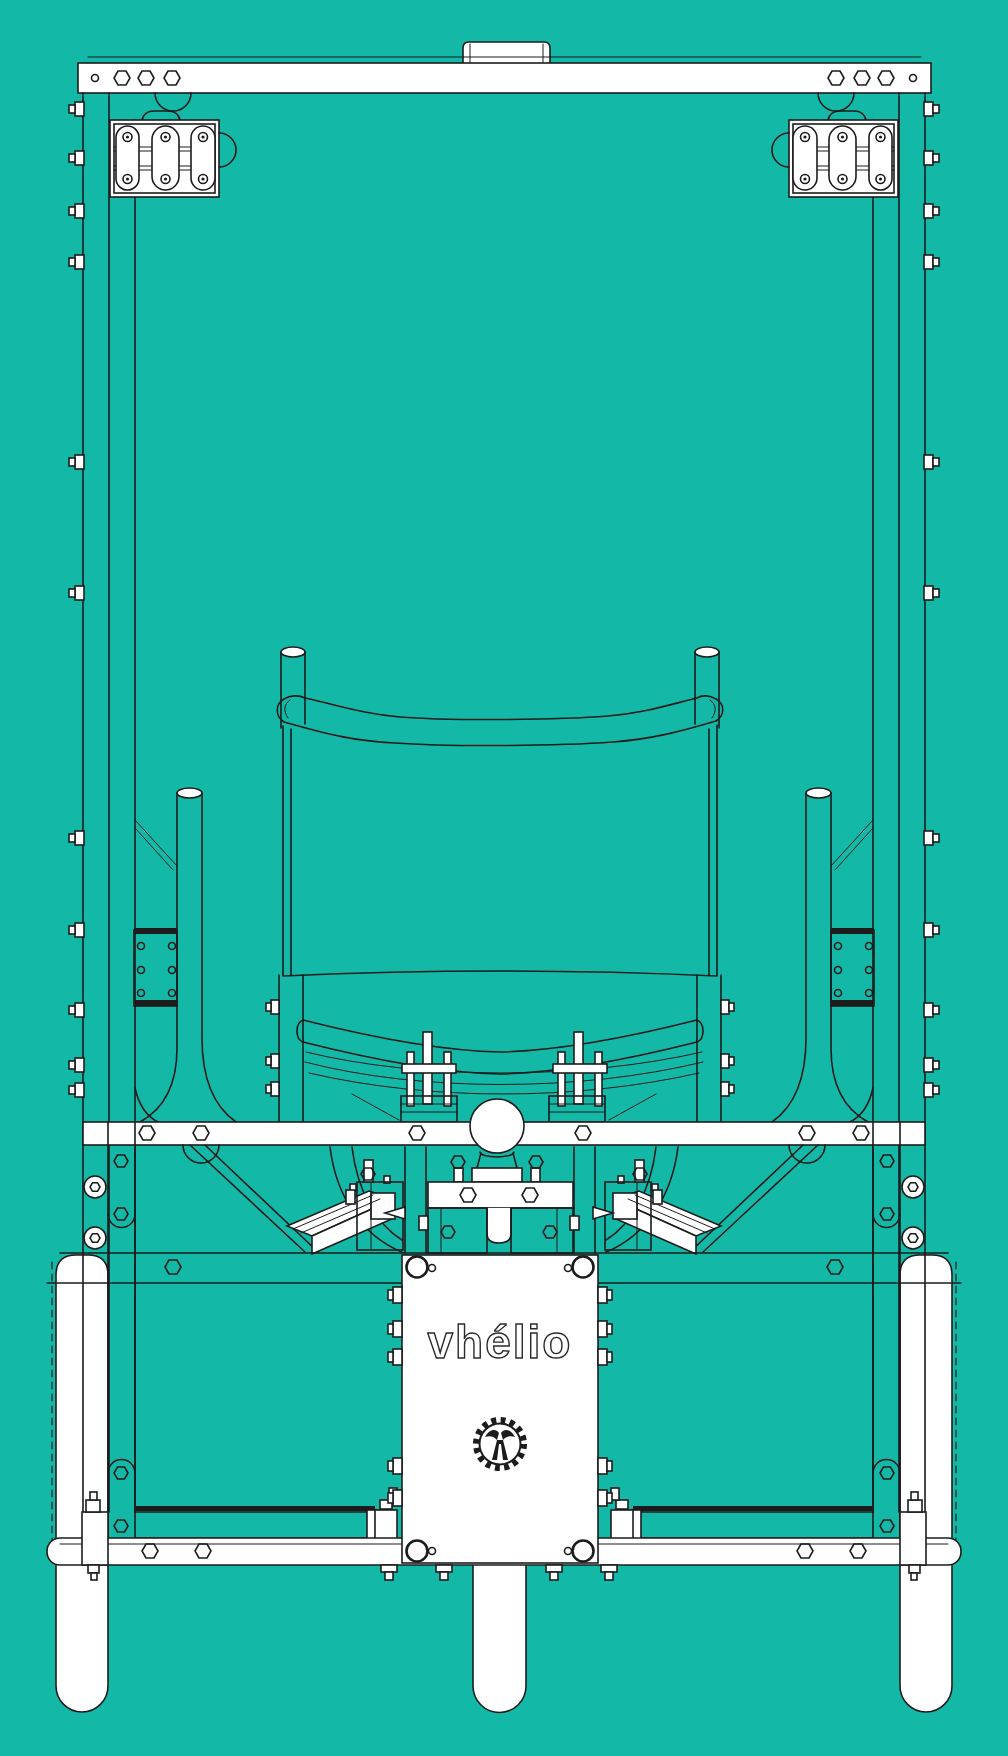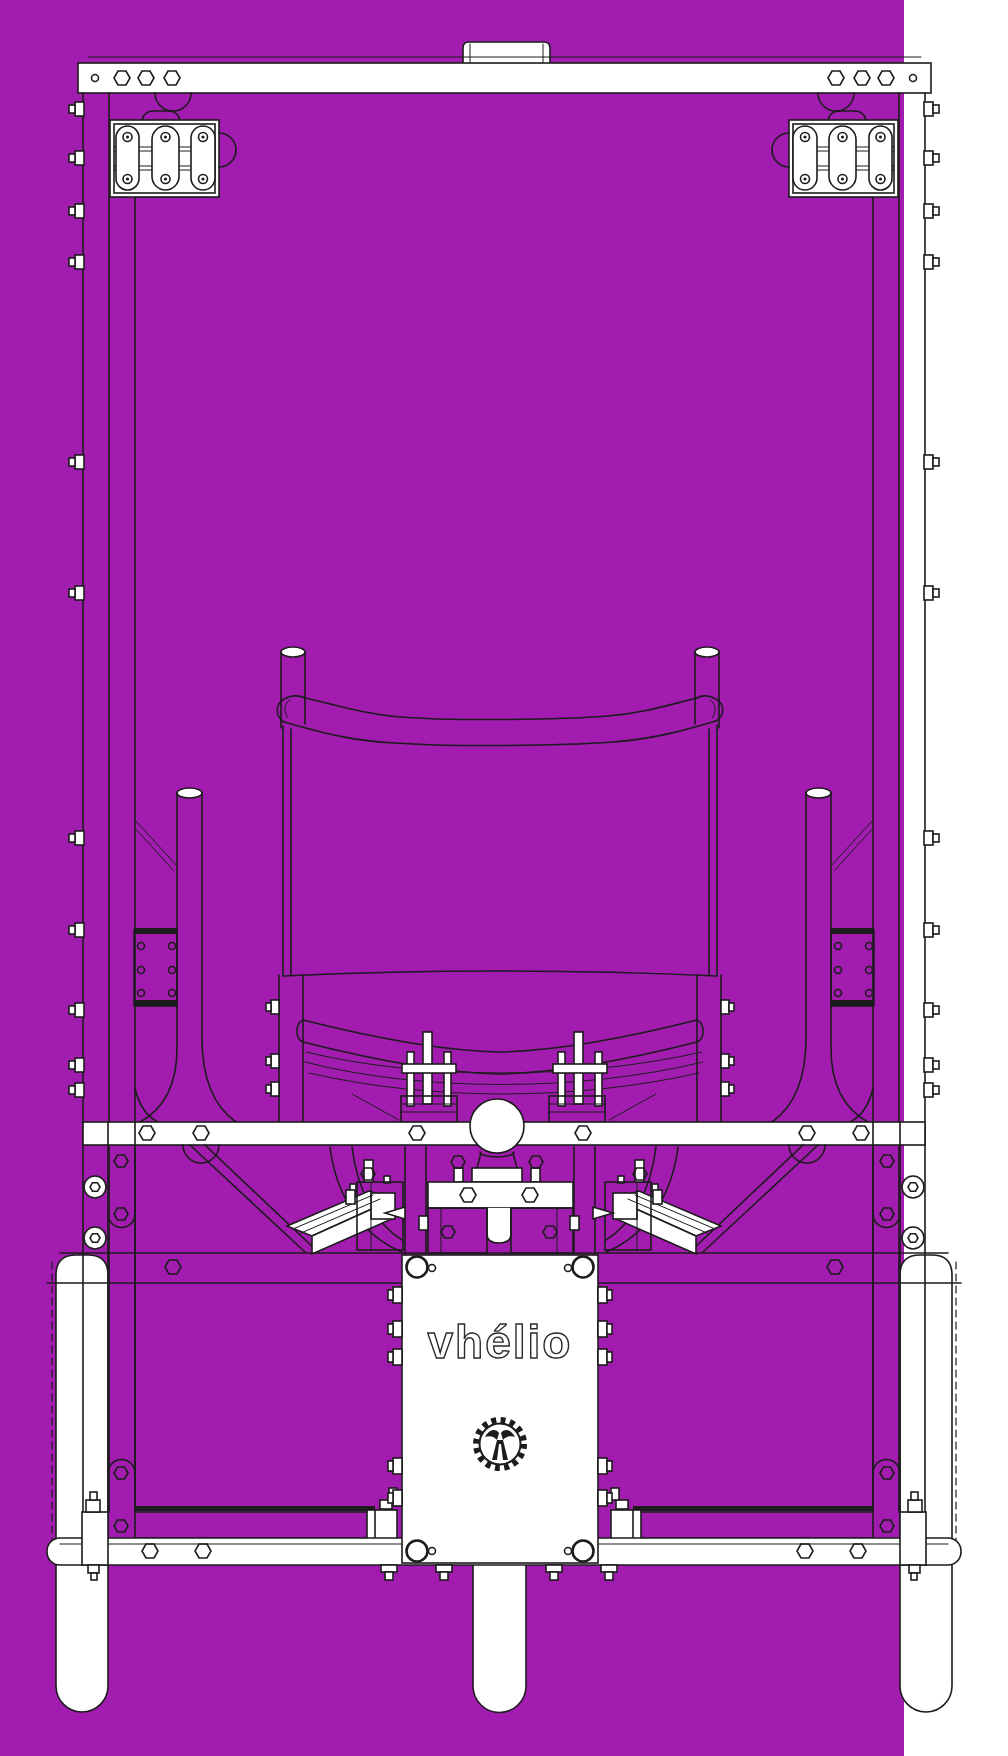--- a/index.html
+++ b/index.html
@@ -1,16 +1,16 @@
 <!DOCTYPE html>
 <html><head>
 <meta charset="utf-8">
 <style>
   html,body{margin:0;padding:0;background:#ffffff;}
-  .stage{width:904px;height:1756px;position:relative;background:#a21caf;font-family:"Liberation Sans",sans-serif;}
+  .stage{width:1008px;height:1756px;position:relative;background:#14b8a6;font-family:"Liberation Sans",sans-serif;}
   svg{display:block;}
   .s{fill:none;stroke:#1c1c1c;stroke-width:1.6;stroke-linecap:round;}
   .w{fill:#ffffff;stroke:#1c1c1c;stroke-width:1.6;}
   .b{fill:#1c1c1c;stroke:none;}
   .thin{stroke-width:1;}
   .dash{stroke-dasharray:7 5;stroke-width:1.2;}
   .wordmark{fill:#ffffff;stroke:#2a2a2a;stroke-width:1.4;font-family:"Liberation Sans",sans-serif;
             font-size:46px;font-weight:600;letter-spacing:2px;}
 </style>
 </head>

